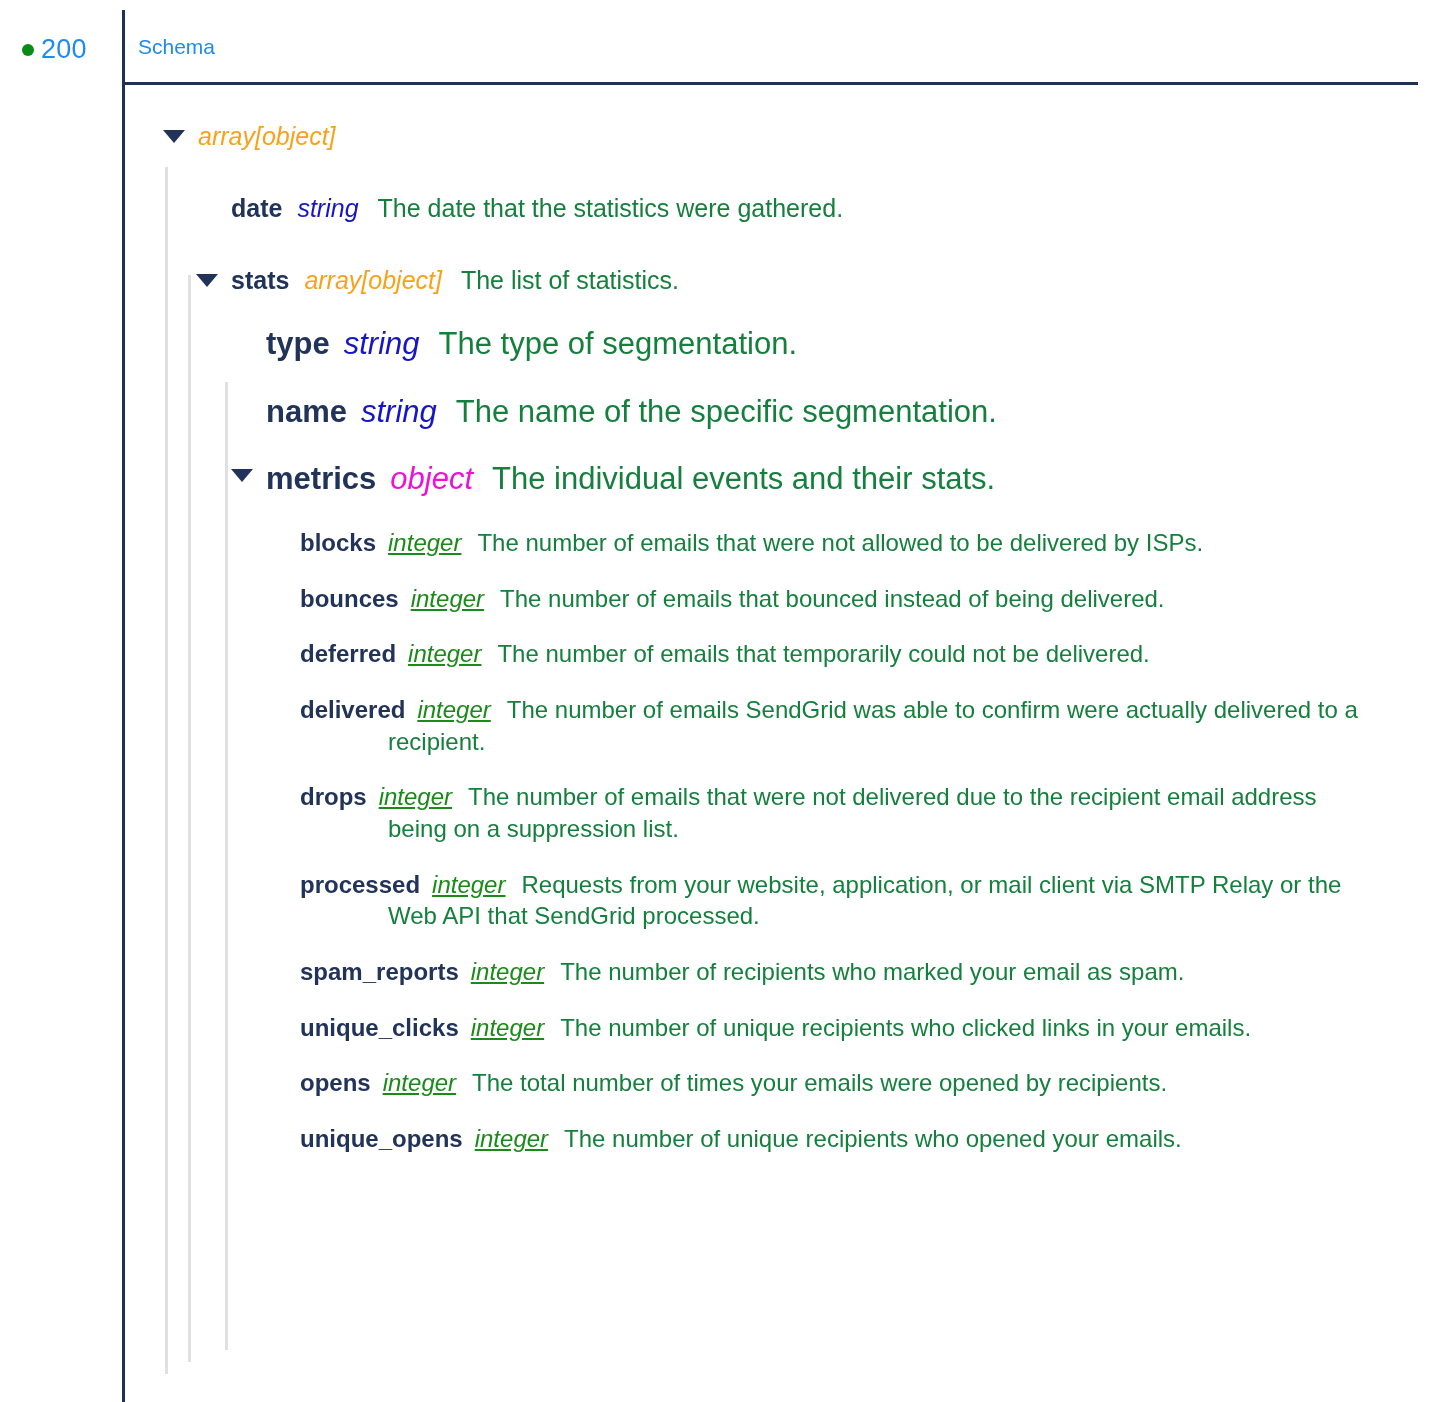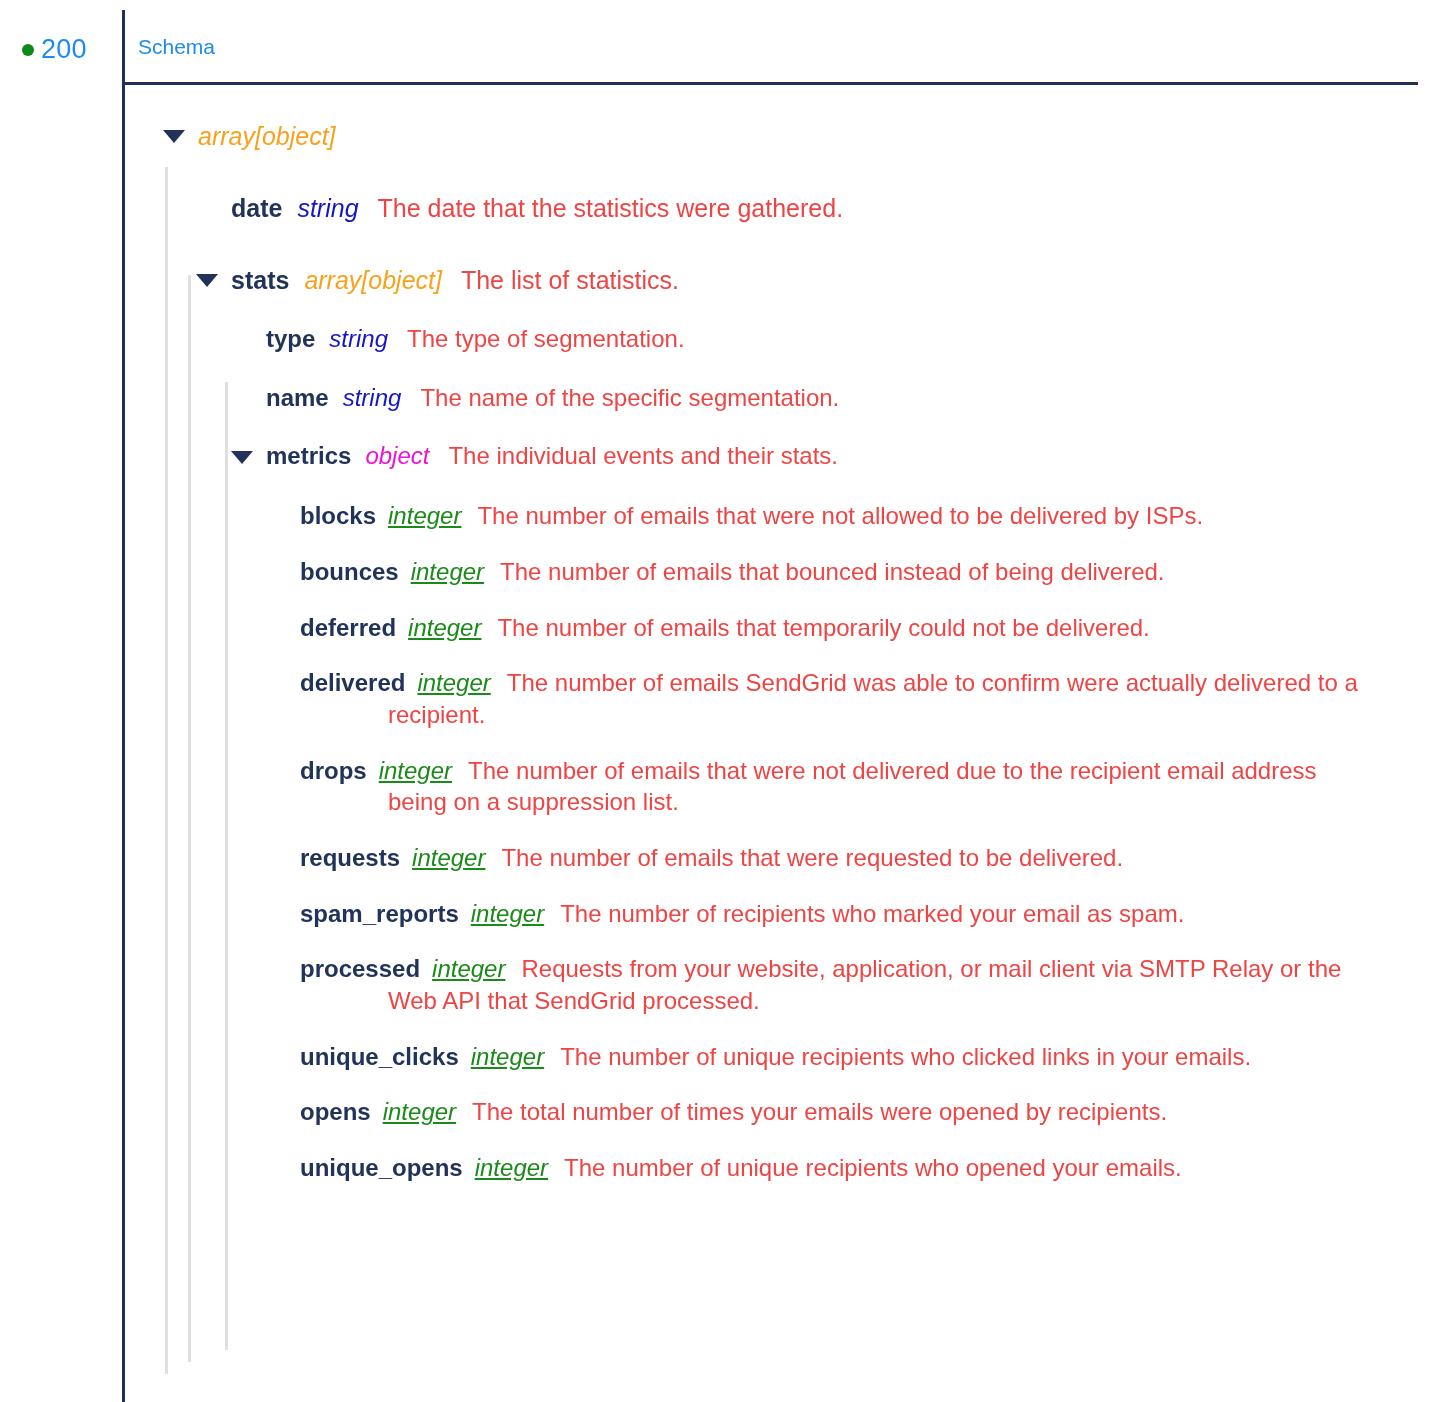--- a/index.html
+++ b/index.html
@@ -122,21 +122,21 @@
   .ptype {
     font-style: italic;
     white-space: nowrap;
   }
   .t-array  { color: #f9a11b; }
   .t-string { color: #1616c4; }
   .t-object { color: #ec12d6; }
   .t-int    { color: #1a8a18; text-decoration: underline; }
 
   .pdesc {
-    color: #ef4444;
+    color: #15803d;
   }
 
   
   .lvl1 {
     font-size: 25px;
     line-height: 1.28;
     padding-left: 231px;
     margin-bottom: 28px;
     position: relative;
     margin-top: 40px;
@@ -150,21 +150,21 @@
     font-size: 25px;
     line-height: 1.28;
     padding-left: 198px;
     margin-bottom: 29px;
     position: relative;
   }
   .root .tri { left: 163px; top: 10px; }
 
   
   .lvl2 {
-    font-size: 24px;
+    font-size: 31px;
     line-height: 1.28;
     padding-left: 266px;
     margin-bottom: 28px;
     position: relative;
   }
   .lvl2 .tri { left: 231px; top: 10px; }
   .lvl2 .ptype { margin-left: 14px; }
   .lvl2 .pdesc { margin-left: 19px; }
 
   
@@ -258,29 +258,26 @@
       <div class="row lvl3">
         <span class="inner"><span class="lead nowrapgrp"><span class="pname">deferred</span><span class="ptype t-int">integer</span></span><span class="pdesc">The number of emails that temporarily could not be delivered.</span></span>
       </div>
       <div class="row lvl3">
         <span class="inner"><span class="lead nowrapgrp"><span class="pname">delivered</span><span class="ptype t-int">integer</span></span><span class="pdesc">The number of emails SendGrid was able to confirm were actually delivered to a recipient.</span></span>
       </div>
       <div class="row lvl3">
         <span class="inner"><span class="lead nowrapgrp"><span class="pname">drops</span><span class="ptype t-int">integer</span></span><span class="pdesc">The number of emails that were not delivered due to the recipient email address being on a suppression list.</span></span>
       </div>
       <div class="row lvl3">
-        <span class="inner"><span class="lead nowrapgrp"><span class="pname">requests</span><span class="ptype t-int">integer</span></span><span class="pdesc">The number of emails that were requested to be delivered.</span></span>
+        <span class="inner"><span class="lead nowrapgrp"><span class="pname">processed</span><span class="ptype t-int">integer</span></span><span class="pdesc">Requests from your website, application, or mail client via SMTP Relay or the Web API that SendGrid processed.</span></span>
       </div>
       <div class="row lvl3">
         <span class="inner"><span class="lead nowrapgrp"><span class="pname">spam_reports</span><span class="ptype t-int">integer</span></span><span class="pdesc">The number of recipients who marked your email as spam.</span></span>
       </div>
       <div class="row lvl3">
-        <span class="inner"><span class="lead nowrapgrp"><span class="pname">processed</span><span class="ptype t-int">integer</span></span><span class="pdesc">Requests from your website, application, or mail client via SMTP Relay or the Web API that SendGrid processed.</span></span>
-      </div>
-      <div class="row lvl3">
         <span class="inner"><span class="lead nowrapgrp"><span class="pname">unique_clicks</span><span class="ptype t-int">integer</span></span><span class="pdesc">The number of unique recipients who clicked links in your emails.</span></span>
       </div>
       <div class="row lvl3">
         <span class="inner"><span class="lead nowrapgrp"><span class="pname">opens</span><span class="ptype t-int">integer</span></span><span class="pdesc">The total number of times your emails were opened by recipients.</span></span>
       </div>
       <div class="row lvl3">
         <span class="inner"><span class="lead nowrapgrp"><span class="pname">unique_opens</span><span class="ptype t-int">integer</span></span><span class="pdesc">The number of unique recipients who opened your emails.</span></span>
       </div>
     </div>
 

